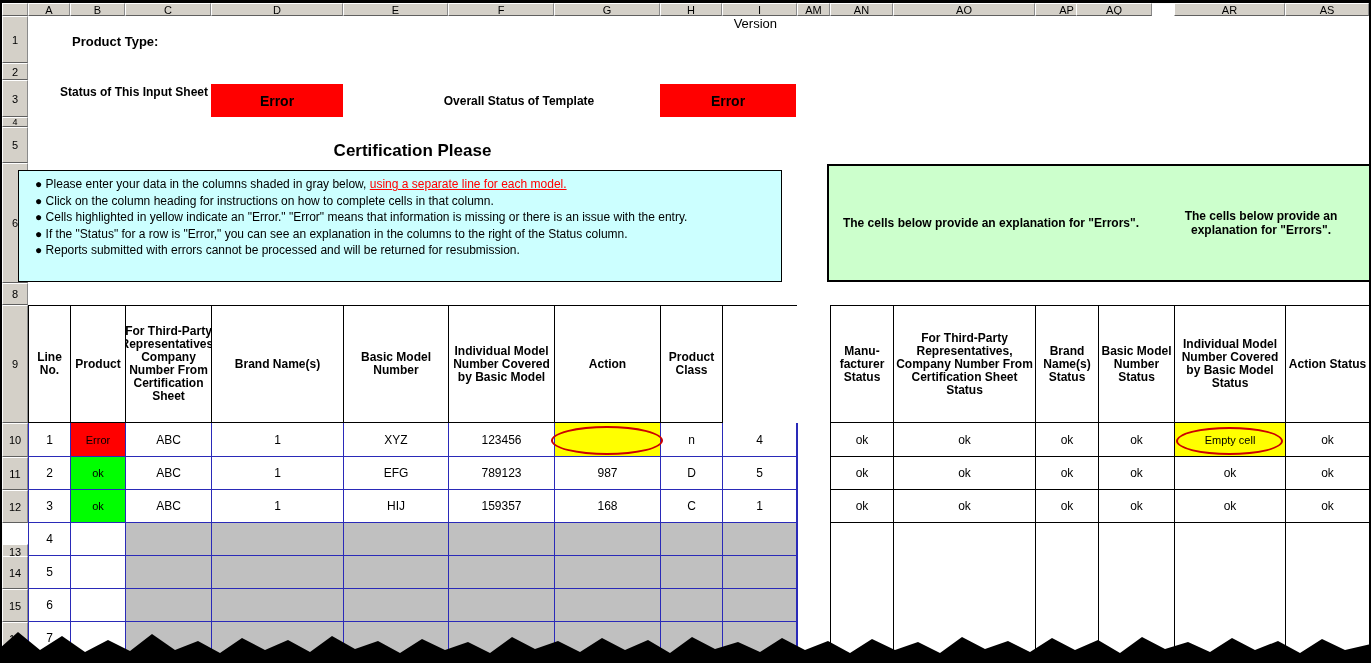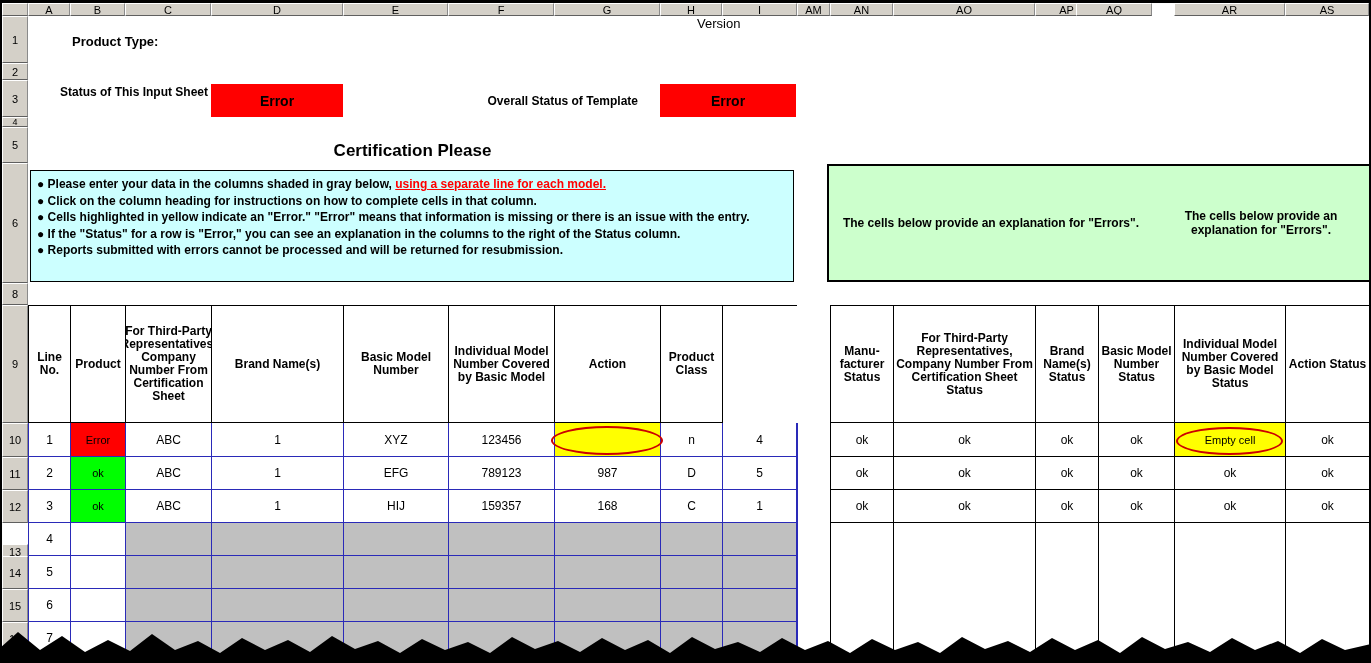--- a/index.html
+++ b/index.html
@@ -11,21 +11,21 @@
   .frame{position:absolute;background:#000}
   
   .colhdr,.corner,.rowhdr{position:absolute;background:#d4d0c8;font-size:11px;display:flex;align-items:center;justify-content:center;color:#000;border-right:1px solid #8a8a8a;border-bottom:1px solid #5f5f5f;border-top:1px solid #fff;border-left:1px solid #fff;overflow:hidden}
   .colhdr{top:3px;height:13px}
   .rowhdr{left:2px;width:26px}
   
   .lbl{position:absolute;font-weight:bold;font-size:12px;line-height:14px}
   .big-status{position:absolute;background:#ff0000;display:flex;align-items:center;justify-content:center;font-weight:bold;font-size:14px;color:#000}
   .title{position:absolute;left:28px;top:141px;width:769px;text-align:center;font-weight:bold;font-size:17px}
   
-  .instr{position:absolute;left:30px;top:170px;width:764px;height:112px;background:#ccffff;border:1px solid #000;padding:5px 6px;font-size:12px;font-weight:bold;line-height:16.5px}
+  .instr{position:absolute;left:18px;top:170px;width:764px;height:112px;background:#ccffff;border:1px solid #000;padding:5px 16px;font-size:12px;font-weight:normal;line-height:16.5px}
   .instr .hl{color:#ff0000;text-decoration:underline}
   .explain{position:absolute;left:827px;top:164px;width:544px;height:118px;background:#ccffcc;border:2px solid #000;display:flex;align-items:center;font-size:12px;font-weight:bold;text-align:center}
   .explain .blk1{flex:0 0 60%;padding:0 10px}
   .explain .blk2{flex:1;padding:0 8px}
   
   .lt-head{position:absolute;left:28px;top:305px;width:769px;height:118px;display:grid;grid-template-columns:42px 55px 86px 132px 105px 106px 106px 62px 75px;border-left:1px solid #000;border-top:1px solid #000;background:#fff}
   .lt-head .h{border-right:1px solid #000;border-bottom:1px solid #000;display:flex;align-items:center;justify-content:center;text-align:center;font-weight:bold;font-size:12px;line-height:13px;padding:2px;overflow:hidden}
   .lt-row{position:absolute;left:28px;width:769px;display:grid;grid-template-columns:42px 55px 86px 132px 105px 106px 106px 62px 75px;border-left:1px solid #2a2ab8}
   .lt-row .c{border-right:1px solid #2a2ab8;border-bottom:1px solid #2a2ab8;display:flex;align-items:center;justify-content:center;font-size:12px;background:#fff;overflow:hidden}
   .lt-row .c:last-child{border-right:2px solid #2a2ab8}
@@ -78,27 +78,27 @@
   <div class="rowhdr" style="top:283px;height:22px">8</div>
   <div class="rowhdr" style="top:305px;height:118px">9</div>
   <div class="rowhdr" style="top:423px;height:34px">10</div>
   <div class="rowhdr" style="top:457px;height:33px">11</div>
   <div class="rowhdr" style="top:490px;height:33px">12</div>
   <div class="rowhdr" style="top:544px;height:16px">13</div>
   <div class="rowhdr" style="top:556px;height:33px">14</div>
   <div class="rowhdr" style="top:589px;height:33px">15</div>
   <div class="rowhdr" style="top:622px;height:33px">16</div>
 
-  <div class="abs" style="left:697px;top:16px;width:80px;text-align:left;font-size:13px">Version</div>
+  <div class="abs" style="left:697px;top:16px;width:80px;text-align:right;font-size:13px">Version</div>
   <div class="abs" style="left:72px;top:34px;font-weight:bold;font-size:13px">Product Type:</div>
 
   <div class="lbl" style="left:30px;top:85px;width:178px;text-align:right">Status of This Input Sheet</div>
   <div class="big-status" style="left:211px;top:84px;width:132px;height:33px">Error</div>
 
-  <div class="lbl" style="left:400px;top:94px;width:238px;text-align:right">Overall Status of Template</div>
+  <div class="lbl" style="left:400px;top:94px;width:238px;text-align:center">Overall Status of Template</div>
   <div class="big-status" style="left:660px;top:84px;width:136px;height:33px">Error</div>
 
   <div class="title">Certification Please</div>
 
   <div class="instr">
     <div><span>● Please enter your data in the columns shaded in gray below, </span><span class="hl">using a separate line for each model.</span><span></span></div>
     <div><span>● Click on the column heading for instructions on how to complete cells in that column.</span></div>
     <div><span>● Cells highlighted in yellow indicate an "Error."  "Error" means that information is missing or there is an issue with the entry.</span></div>
     <div><span>● If the "Status" for a row is "Error," you can see an explanation in the columns to the right of the Status column.</span></div>
     <div><span>● Reports submitted with errors cannot be processed and will be returned for resubmission.</span></div>

